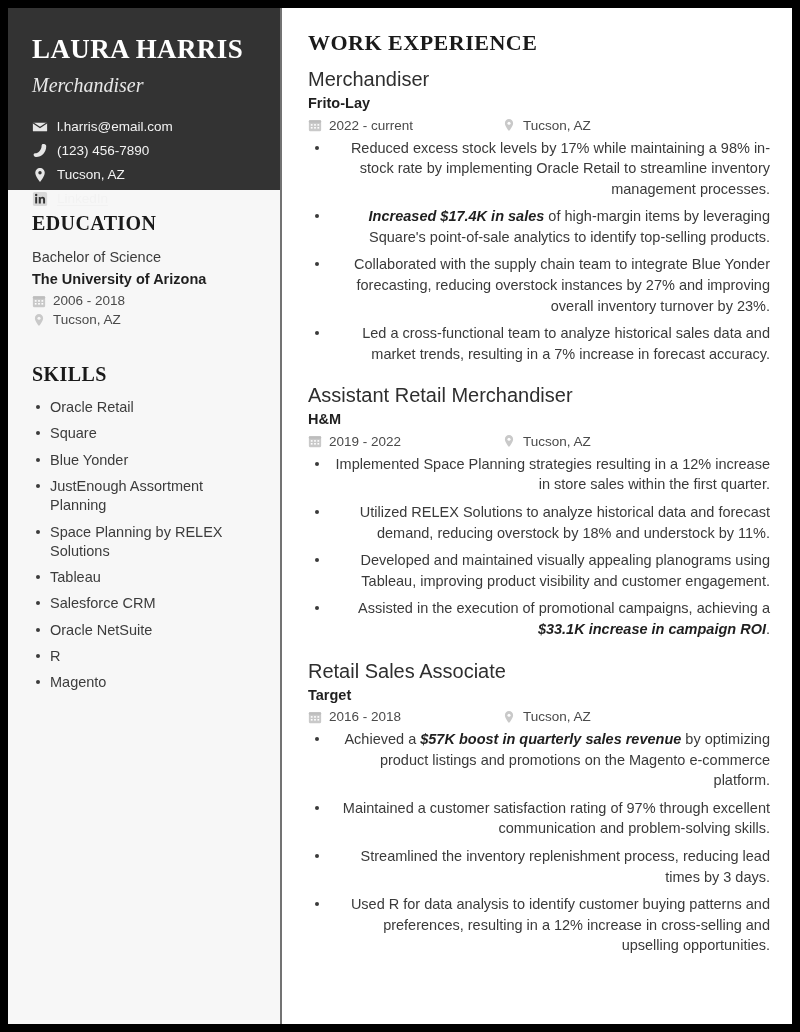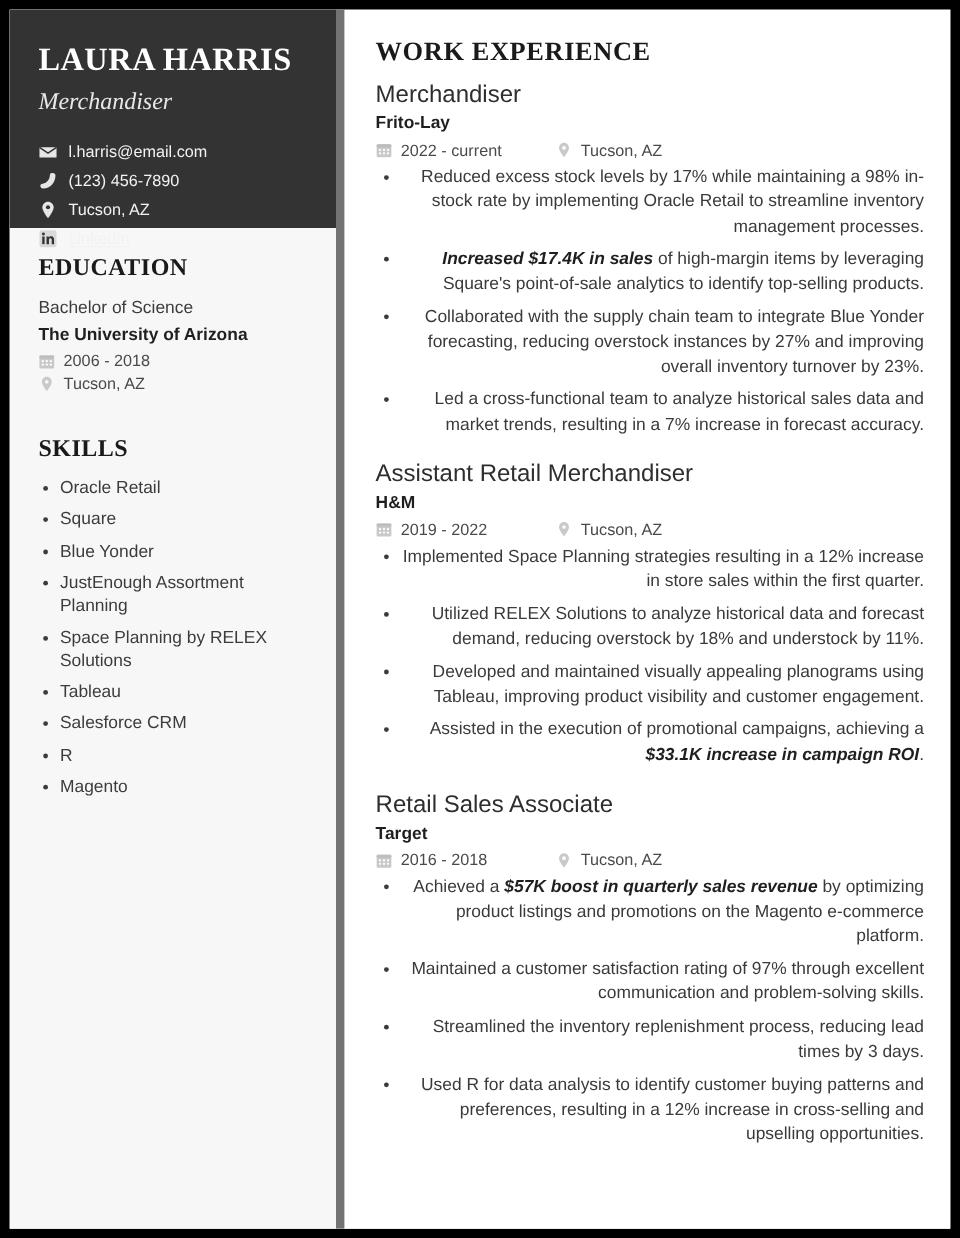--- a/index.html
+++ b/index.html
@@ -161,21 +161,21 @@
     border-radius: 50%;
     background: #3c3c3c;
   }
 
   
   .main {
     flex: 1 1 auto;
     background: #ffffff;
     padding: 22px 22px 0 26px;
     box-sizing: border-box;
-    border-left: 7px solid #737373;
+    border-left: 2px solid #737373;
   }
 
   .main-heading {
     font-family: "Liberation Serif", serif;
     font-weight: bold;
     font-size: 22px;
     letter-spacing: 0.5px;
     color: #1a1a1a;
     text-transform: uppercase;
     margin: 0 0 10px 0;
@@ -196,20 +196,21 @@
     color: #1f1f1f;
     line-height: 1.35;
     margin-bottom: 4px;
   }
   .job-meta {
     display: flex;
     align-items: center;
     font-size: 13.5px;
     color: #4a4a4a;
     margin-bottom: 5px;
+    gap: 44px;
   }
   .job-meta .meta-group {
     display: flex;
     align-items: center;
   }
   .job-meta .meta-date { width: 150px; }
 
   .bullets {
     list-style: none;
     margin: 0;
@@ -326,20 +327,21 @@
       <section class="side-section">
         <h2 class="side-heading skills-heading">SKILLS</h2>
         <ul class="skills-list" id="skills-list">
             <li class="skill-item">Oracle Retail</li>
             <li class="skill-item">Square</li>
             <li class="skill-item">Blue Yonder</li>
             <li class="skill-item">JustEnough Assortment Planning</li>
             <li class="skill-item">Space Planning by RELEX Solutions</li>
             <li class="skill-item">Tableau</li>
             <li class="skill-item">Salesforce CRM</li>
+            <li class="skill-item">Oracle NetSuite</li>
             <li class="skill-item">R</li>
             <li class="skill-item">Magento</li>
           </ul>
       </section>
 
     </div>
   </aside>
 
   <main class="main">
     <h2 class="main-heading">WORK EXPERIENCE</h2>

